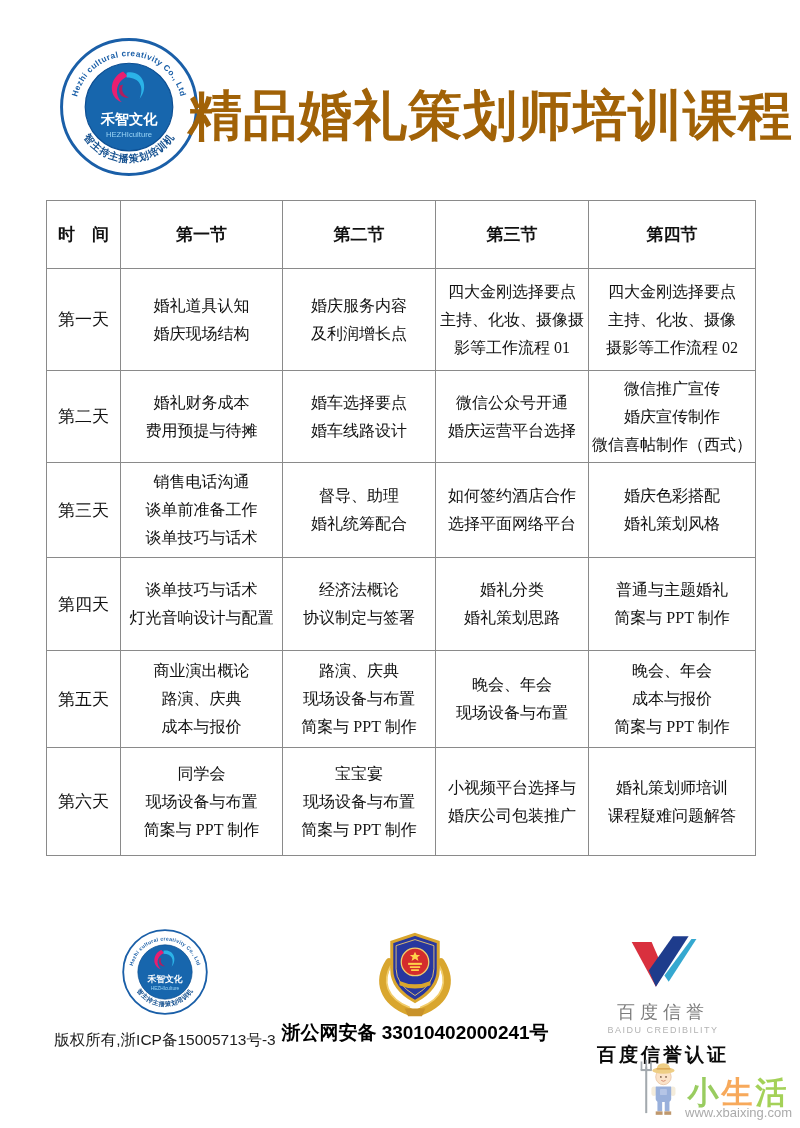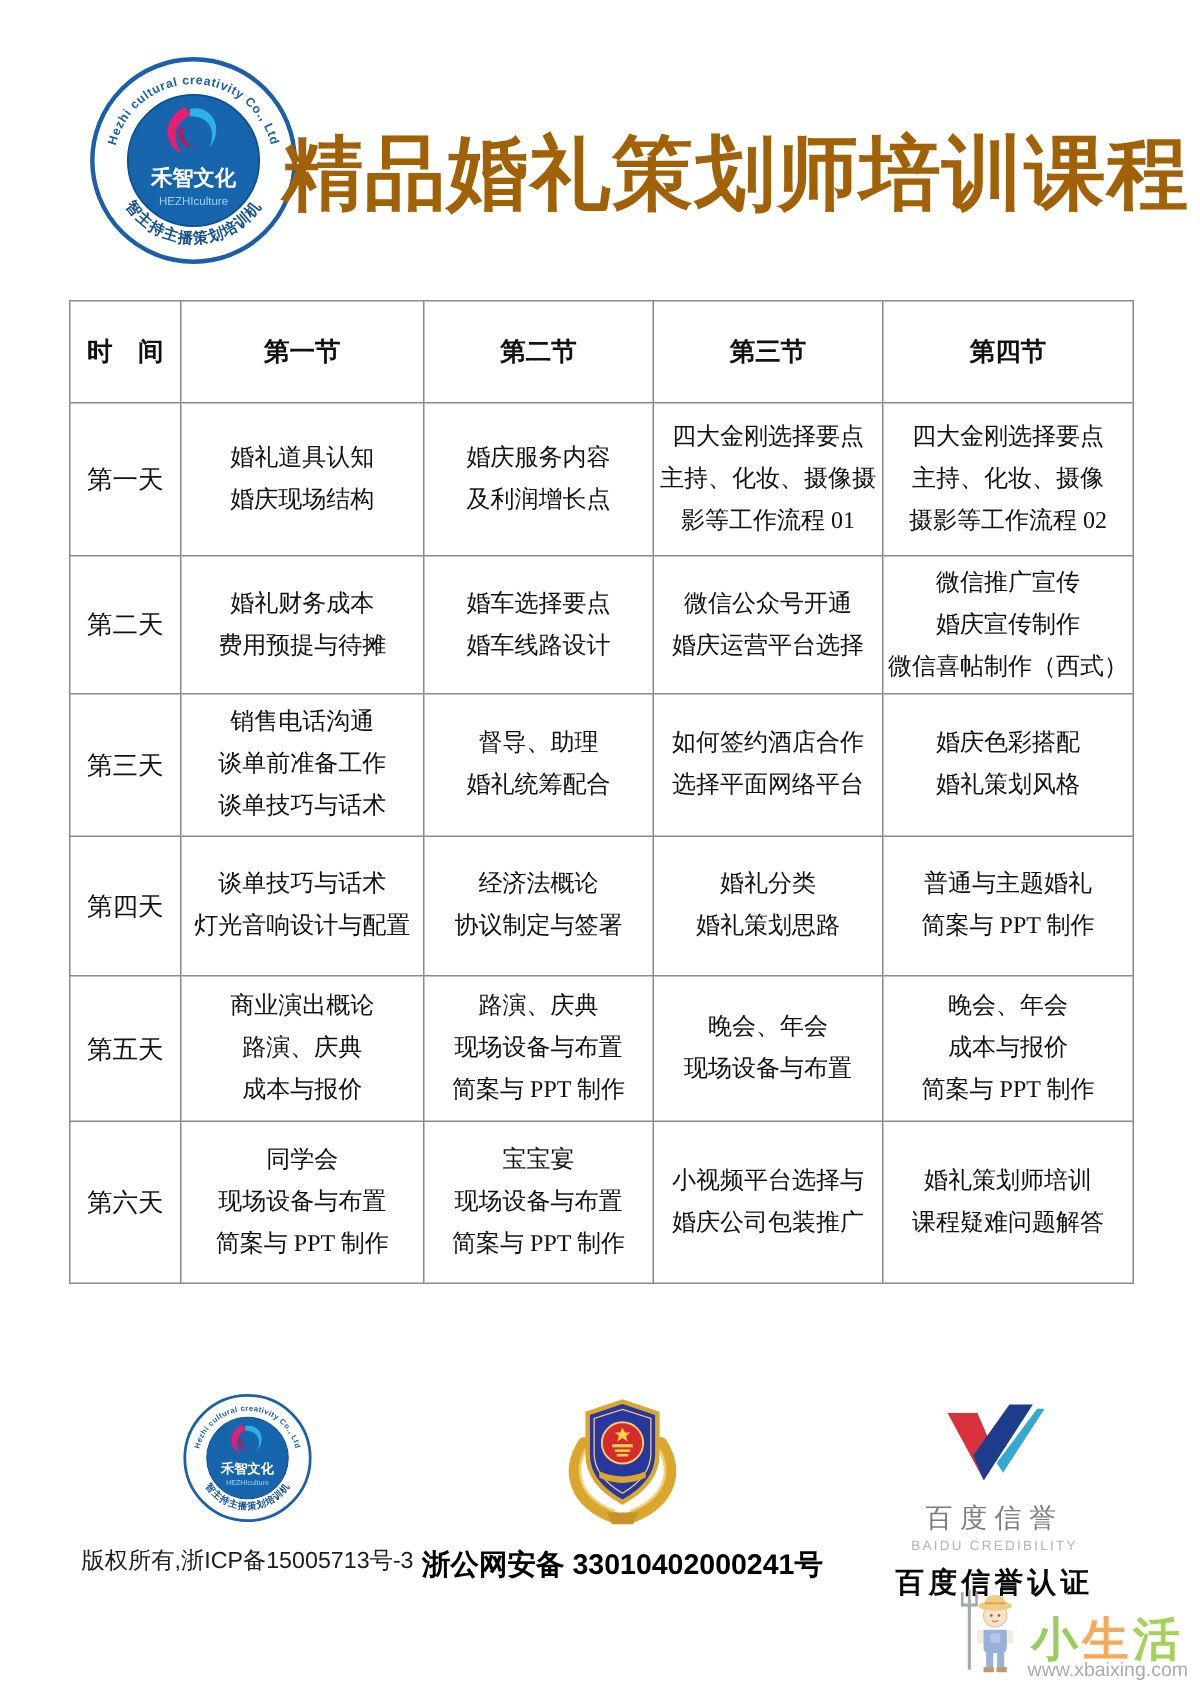--- a/index.html
+++ b/index.html
@@ -74,21 +74,20 @@
   .hezhi-logo-small { width: 88px; height: 88px; }
   .police-badge { width: 86px; height: 92px; }
   .baidu-v { width: 78px; height: 64px; }
 
   .copyright-text {
     margin-top: 14px;
     font-family: "Liberation Sans", "DejaVu Sans", sans-serif;
     font-size: 15.5px; color: #1c1c1c; white-space: nowrap;
   }
   .police-text {
-    margin-top: 10px;
     font-family: "Liberation Sans", "DejaVu Sans", sans-serif;
     font-size: 19px; font-weight: bold; color: #000; white-space: nowrap; text-align: center;
   }
   .baidu-title {
     margin-top: 4px;
     font-family: "Liberation Sans", "DejaVu Sans", sans-serif;
     font-size: 18px; color: #7c7c7c; letter-spacing: 5px;
   }
   .baidu-subtitle {
     font-family: "Liberation Sans", "DejaVu Sans", sans-serif;

